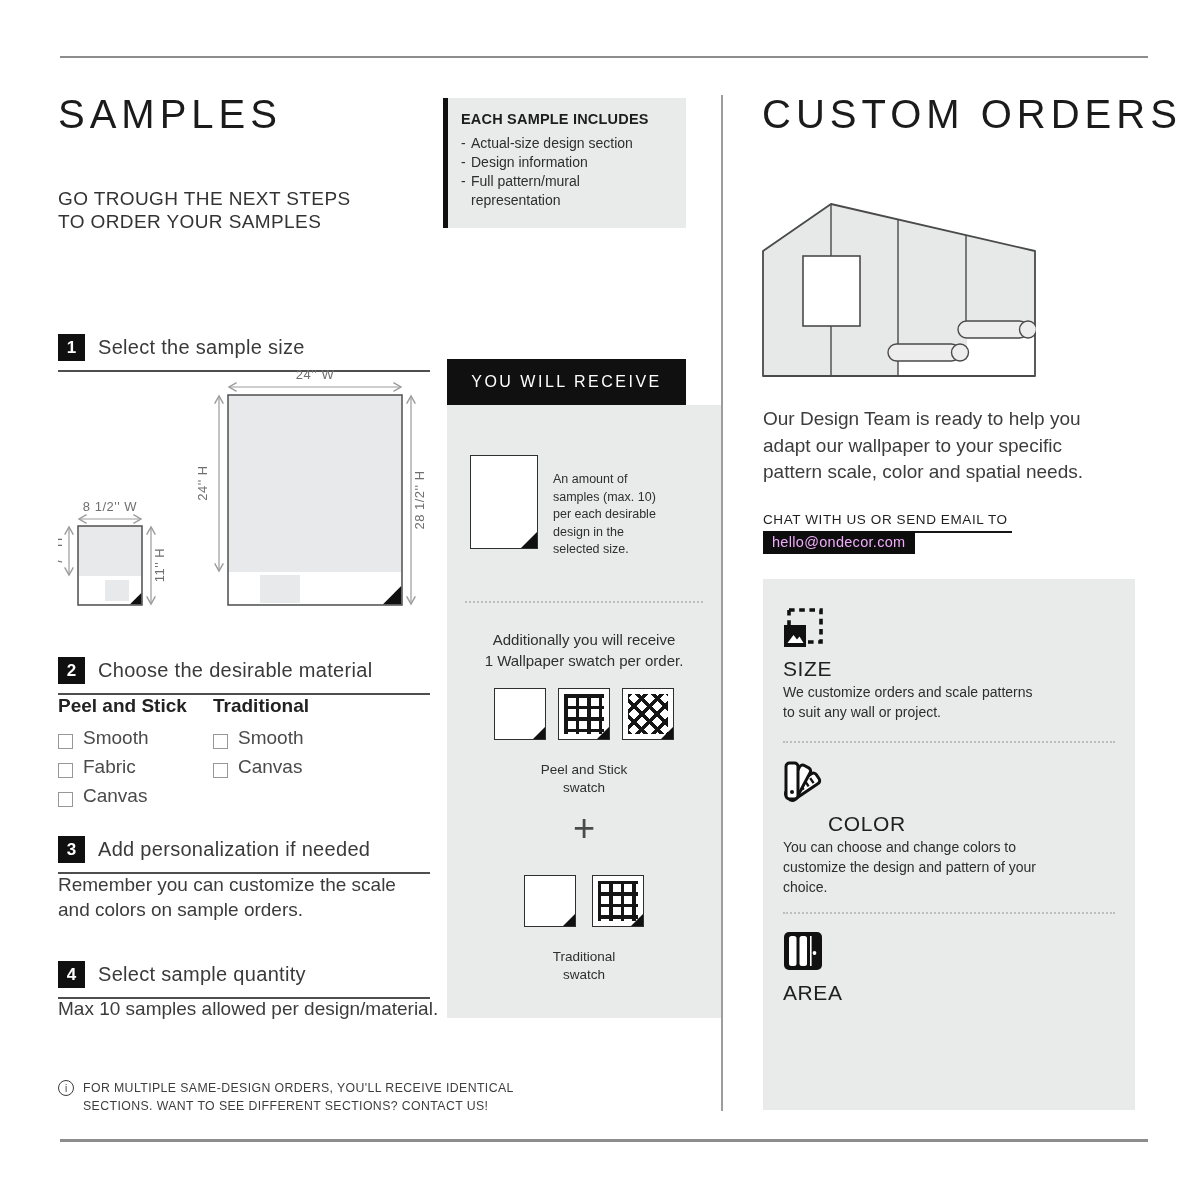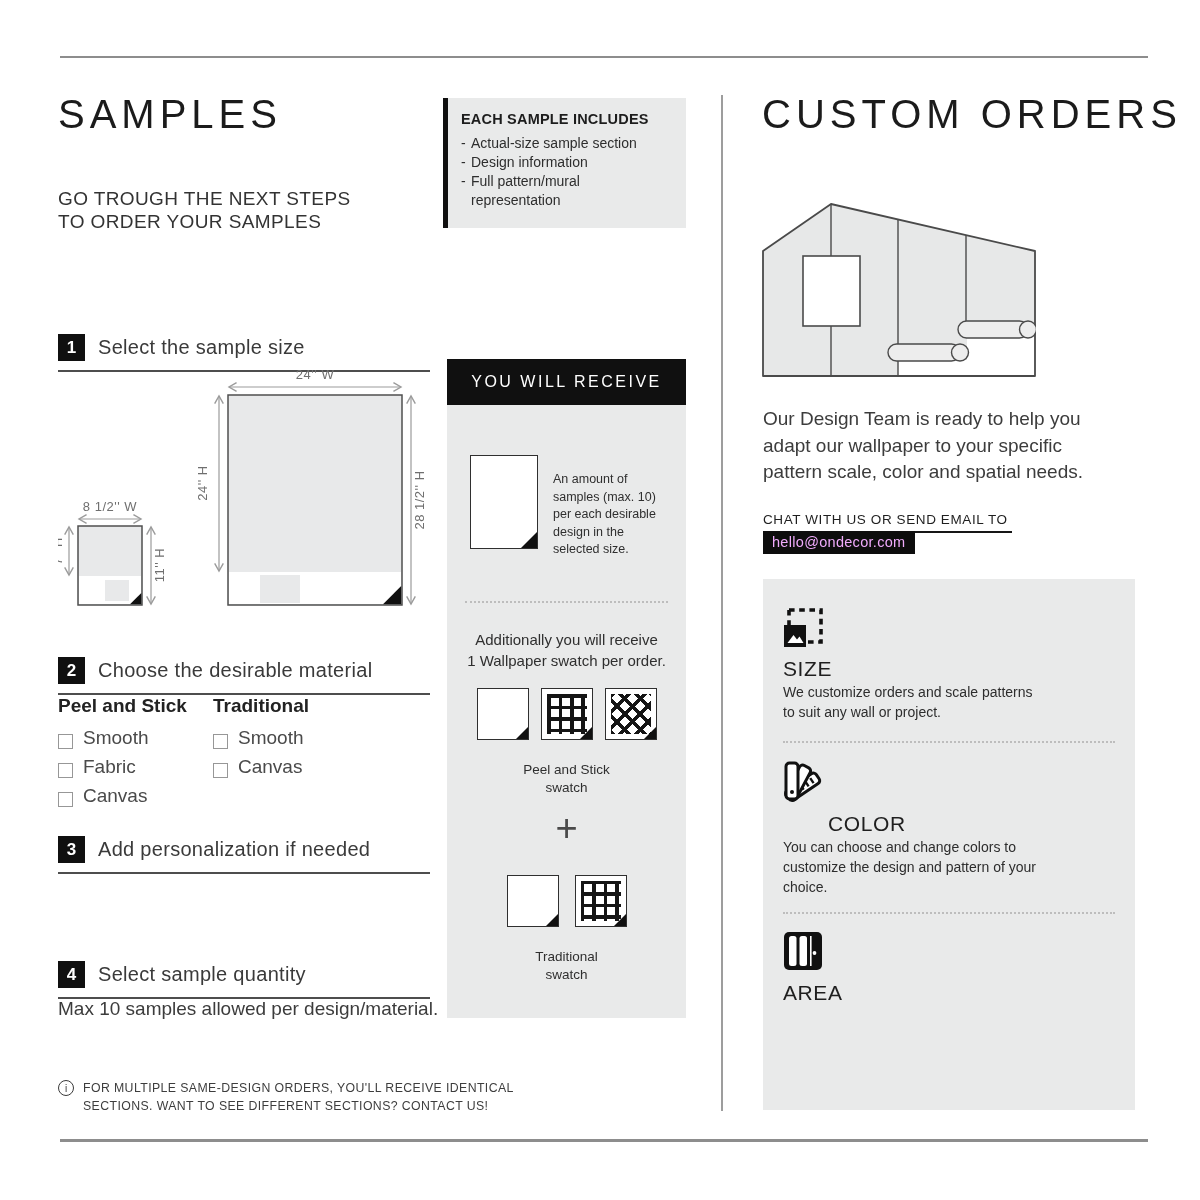--- a/index.html
+++ b/index.html
@@ -26,21 +26,21 @@
   .includes-box{position:absolute;left:443px;top:98px;width:243px;height:130px;background:#e9eaea;
                 border-left:5px solid #101010;box-sizing:border-box;padding:13px 12px 0 13px;}
   .includes-title{font-size:14.5px;font-weight:700;color:#1d1d1d;letter-spacing:.2px;margin-bottom:7px;}
   .includes-item{display:flex;font-size:14px;line-height:19px;color:#2e2e2e;}
   .includes-item .dash{flex:none;width:10px;}
   .includes-item .itxt{white-space:pre-line;}
 
   .receive-bar{position:absolute;left:447px;top:359px;width:239px;height:46px;background:#101010;
                display:flex;align-items:center;justify-content:center;}
   .receive-bar span{color:#fff;font-size:16px;letter-spacing:2.5px;}
-  .receive-panel{position:absolute;left:447px;top:405px;width:239px;height:613px;background:#e9eaea;}
+  .receive-panel{position:absolute;left:447px;top:405px;width:274px;height:613px;background:#e9eaea;}
   .paper{background:#fff;border:1.5px solid #2f2f2f;position:relative;}
   .paper::after{content:"";position:absolute;right:0;bottom:0;width:0;height:0;
                 border-left:var(--fold) solid transparent;border-bottom:var(--fold) solid #101010;}
   .note{font-size:12.5px;line-height:17.5px;color:#2f2f2f;white-space:pre-line;}
   .dotted{position:absolute;border-top:2px dotted #bdbdbd;height:0;}
   .center-text{text-align:center;white-space:pre-line;}
   .swatch{width:50px;height:50px;--fold:12px;}
   .pat{position:absolute;inset:5px;}
   .pat-grid{background-image:
       repeating-linear-gradient(to right,#151515 0 3.5px,transparent 3.5px 11.5px),
@@ -146,40 +146,42 @@
     <div class="opt">
       <span class="chk"></span>
       <span>Canvas</span>
     </div>
   </div>
 
   <div class="step-head" style="left:58px;top:836px;">
     <div class="step-num">3</div>
     <div class="step-label">Add personalization if needed</div>
   </div>
+  <div class="abs body-text" style="left:58px;top:872px;width:400px;">Remember you can customize the scale
+and colors on sample orders.</div>
 
   <div class="step-head" style="left:58px;top:961px;">
     <div class="step-num">4</div>
     <div class="step-label">Select sample quantity</div>
   </div>
   <div class="abs body-text" style="left:58px;top:996px;width:420px;">Max 10 samples allowed per design/material.</div>
 
   <div class="abs footnote" style="left:58px;top:1079px;width:480px;">
     <span class="info-circle">
         <span>i</span>
       </span>
     <span class="footnote-text">FOR MULTIPLE SAME-DESIGN ORDERS, YOU'LL RECEIVE IDENTICAL
 SECTIONS. WANT TO SEE DIFFERENT SECTIONS? CONTACT US!</span>
   </div>
 
   <div class="includes-box">
     <div class="includes-title">EACH SAMPLE INCLUDES</div>
     <div class="includes-item">
       <span class="dash">-</span>
-      <span class="itxt">Actual-size sample section</span>
+      <span class="itxt">Actual-size design section</span>
     </div>
     <div class="includes-item">
       <span class="dash">-</span>
       <span class="itxt">Design information</span>
     </div>
     <div class="includes-item">
       <span class="dash">-</span>
       <span class="itxt">Full pattern/mural
 representation</span>
     </div>

